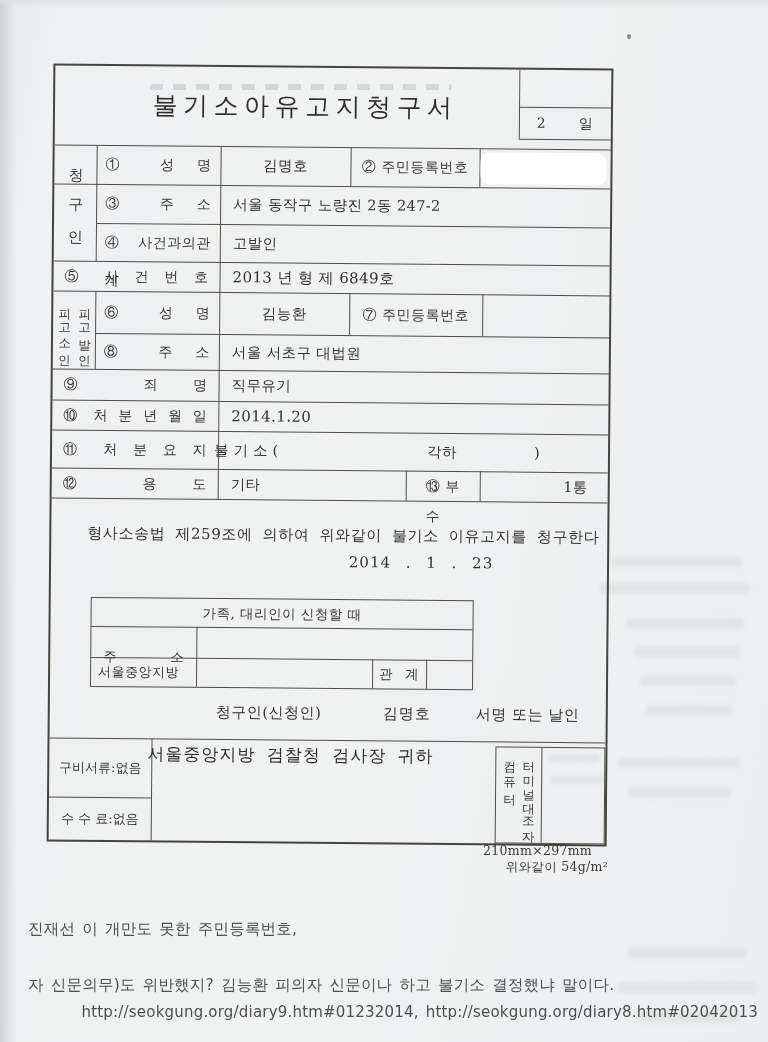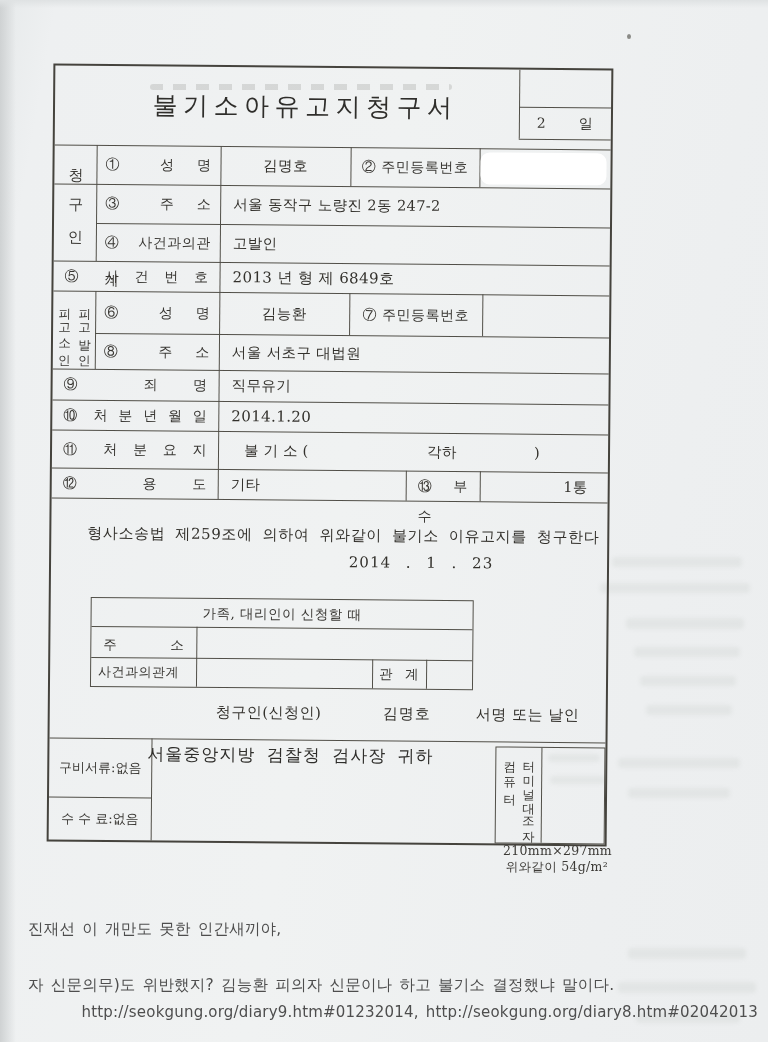--- a/index.html
+++ b/index.html
@@ -117,42 +117,42 @@
     <div class="lbl" style="left:42px;top:267px;width:124px;height:36px;line-height:36px;">⑧&nbsp;주 소</div>
     <div class="val" style="left:166px;top:267px;width:380px;height:36px;line-height:36px;padding-left:13px;">서울 서초구 대법원</div>
 
     <div class="lbl" style="left:0;top:303px;width:166px;height:31px;line-height:31px;padding:0 11px;">⑨&nbsp;죄 명</div>
     <div class="val" style="left:166px;top:303px;width:380px;height:31px;line-height:31px;padding-left:13px;">직무유기</div>
 
     <div class="lbl" style="left:0;top:334px;width:166px;height:30px;line-height:30px;padding:0 11px;">⑩&nbsp;처 분 년 월 일</div>
     <div class="val" style="left:166px;top:334px;width:380px;height:30px;line-height:30px;padding-left:13px;font-size:15px;">2014.1.20</div>
 
     <div class="lbl" style="left:0;top:364px;width:166px;height:38px;line-height:38px;padding:0 11px;">⑪&nbsp;처 분 요 지</div>
-    <div class="val" style="left:192px;top:364px;height:38px;line-height:38px;letter-spacing:5px;">불기소(</div>
+    <div class="val" style="left:162px;top:364px;height:38px;line-height:38px;letter-spacing:5px;">불기소(</div>
     <div class="val" style="left:330px;top:364px;width:120px;height:38px;line-height:38px;text-align:center;">각하</div>
     <div class="val" style="left:482px;top:364px;height:38px;line-height:38px;">)</div>
 
     <div class="lbl" style="left:0;top:402px;width:166px;height:30px;line-height:30px;padding:0 11px;">⑫&nbsp;용 도</div>
     <div class="val" style="left:166px;top:402px;width:188px;height:30px;line-height:30px;padding-left:13px;">기타</div>
-    <div class="lbl" style="left:354px;top:402px;width:74px;height:30px;line-height:30px;padding:0 12px;">⑬&nbsp;부 수</div>
+    <div class="lbl" style="left:354px;top:402px;width:74px;height:30px;line-height:30px;padding:0 20px;">⑬&nbsp;부 수</div>
     <div class="val" style="left:428px;top:402px;width:128px;height:30px;line-height:30px;text-align:right;padding-right:20px;">1통</div>
 
     <div class="abs" style="left:36px;top:458px;width:512px;font-size:15px;letter-spacing:.6px;word-spacing:3px;
                 text-align:justify;text-align-last:justify;color:#33312c;">형사소송법 제259조에 의하여 위와같이 불기소 이유고지를 청구한다</div>
     <div class="abs" style="left:290px;top:485px;width:160px;text-align:center;font-size:15px;word-spacing:9px;letter-spacing:1px;color:#33312c;">2014 . 1 . 23</div>
 
     <div class="abs" style="left:40px;top:531px;width:383px;height:90px;border:1px solid #514f48;box-sizing:border-box;">
       <div class="hl" style="left:0;top:28px;width:381px;"></div>
       <div class="hl" style="left:0;top:59px;width:381px;"></div>
       <div class="vl" style="left:105px;top:28px;height:60px;"></div>
       <div class="vl" style="left:281px;top:59px;height:29px;"></div>
       <div class="vl" style="left:335px;top:59px;height:29px;"></div>
       <div class="abs" style="left:0;top:0;width:381px;height:28px;line-height:28px;text-align:center;font-size:13.5px;letter-spacing:.5px;color:#393733;">가족, 대리인이 신청할 때</div>
-      <div class="lbl" style="left:0;top:28px;width:105px;height:31px;line-height:31px;padding:3px 12px;font-size:13.5px;">주 소</div>
-      <div class="lbl" style="left:0;top:59px;width:105px;height:29px;line-height:29px;padding:0 7px;font-size:13px;">사건과의관계</div>
+      <div class="lbl" style="left:0;top:28px;width:105px;height:31px;line-height:31px;padding:15px 12px;font-size:13.5px;">주 소</div>
+      <div class="lbl" style="left:0;top:59px;width:105px;height:29px;line-height:29px;padding:0 7px;font-size:13px;">서울중앙지방</div>
       <div class="lbl" style="left:281px;top:59px;width:54px;height:29px;line-height:29px;padding:0 7px;font-size:13.5px;">관 계</div>
     </div>
 
     <div class="abs" style="left:166px;top:636px;font-size:15px;letter-spacing:.5px;color:#33312c;">청구인(신청인)</div>
     <div class="abs" style="left:333px;top:636px;font-size:15px;letter-spacing:1px;color:#33312c;">김명호</div>
     <div class="abs" style="left:426px;top:636px;font-size:15px;letter-spacing:.5px;color:#33312c;">서명 또는 날인</div>
 
     <div class="hl" style="left:0;top:672px;width:556px;"></div>
     <div class="hl" style="left:0;top:731px;width:102px;"></div>
     <div class="vl" style="left:102px;top:672px;height:102px;"></div>
@@ -161,20 +161,20 @@
     <div class="abs" style="left:98px;top:676px;width:340px;font-size:17px;letter-spacing:1px;word-spacing:5px;color:#2f2e2b;white-space:nowrap;">서울중앙지방 검찰청 검사장 귀하</div>
     <div class="abs" style="left:446px;top:677px;width:110px;height:97px;border:1px solid #514f48;box-sizing:border-box;">
       <div class="vl" style="left:45px;top:0;height:95px;"></div>
       <div class="abs" style="left:0;top:4px;width:45px;height:90px;display:flex;justify-content:center;gap:2px;">
         <span class="vert" style="font-size:12.5px;letter-spacing:4px;">컴퓨터</span>
         <span class="vert" style="font-size:12.5px;letter-spacing:1.5px;">터미널대조자</span>
       </div>
     </div>
   </div>
 
-  <div class="abs note" style="left:464px;top:843px;width:148px;">210mm×297mm</div>
+  <div class="abs note" style="left:444px;top:843px;width:148px;">210mm×297mm</div>
   <div class="abs note" style="left:445px;top:859px;width:163px;">위와같이 54g/m²</div>
 
-  <div class="anno sans" style="top:916px;">진재선 이 개만도 못한 인간새끼야,</div>
+  <div class="anno sans" style="top:916px;">진재선 이 개만도 못한 주민등록번호,</div>
   <div class="anno sans" style="top:972px;">자 신문의무)도 위반했지? 김능환 피의자 신문이나 하고 불기소 결정했냐 말이다.</div>
   <div class="anno sans" style="top:999px;font-size:15px;text-align:right;">http://seokgung.org/diary9.htm#01232014, http://seokgung.org/diary8.htm#02042013</div>
 
 </div>
 
 </body></html>

